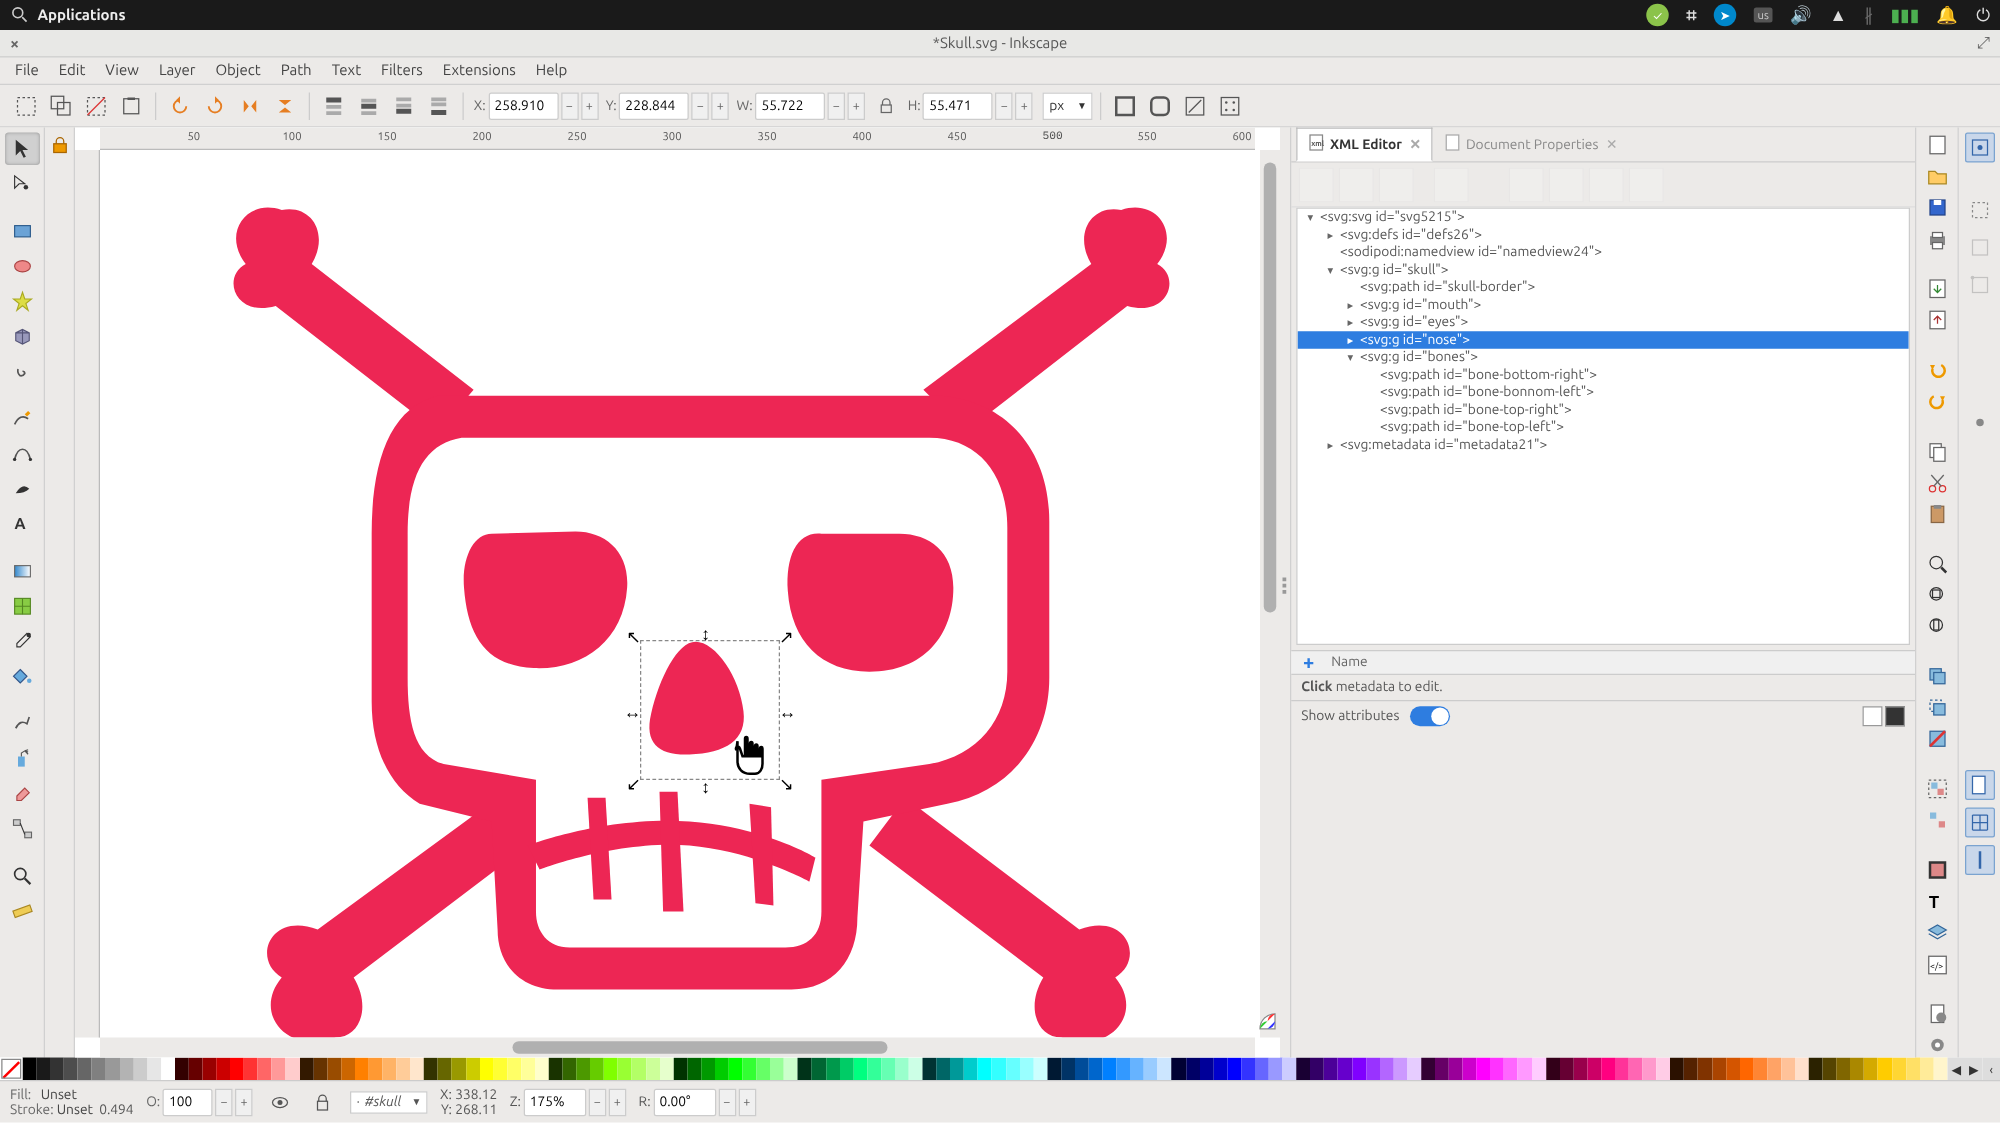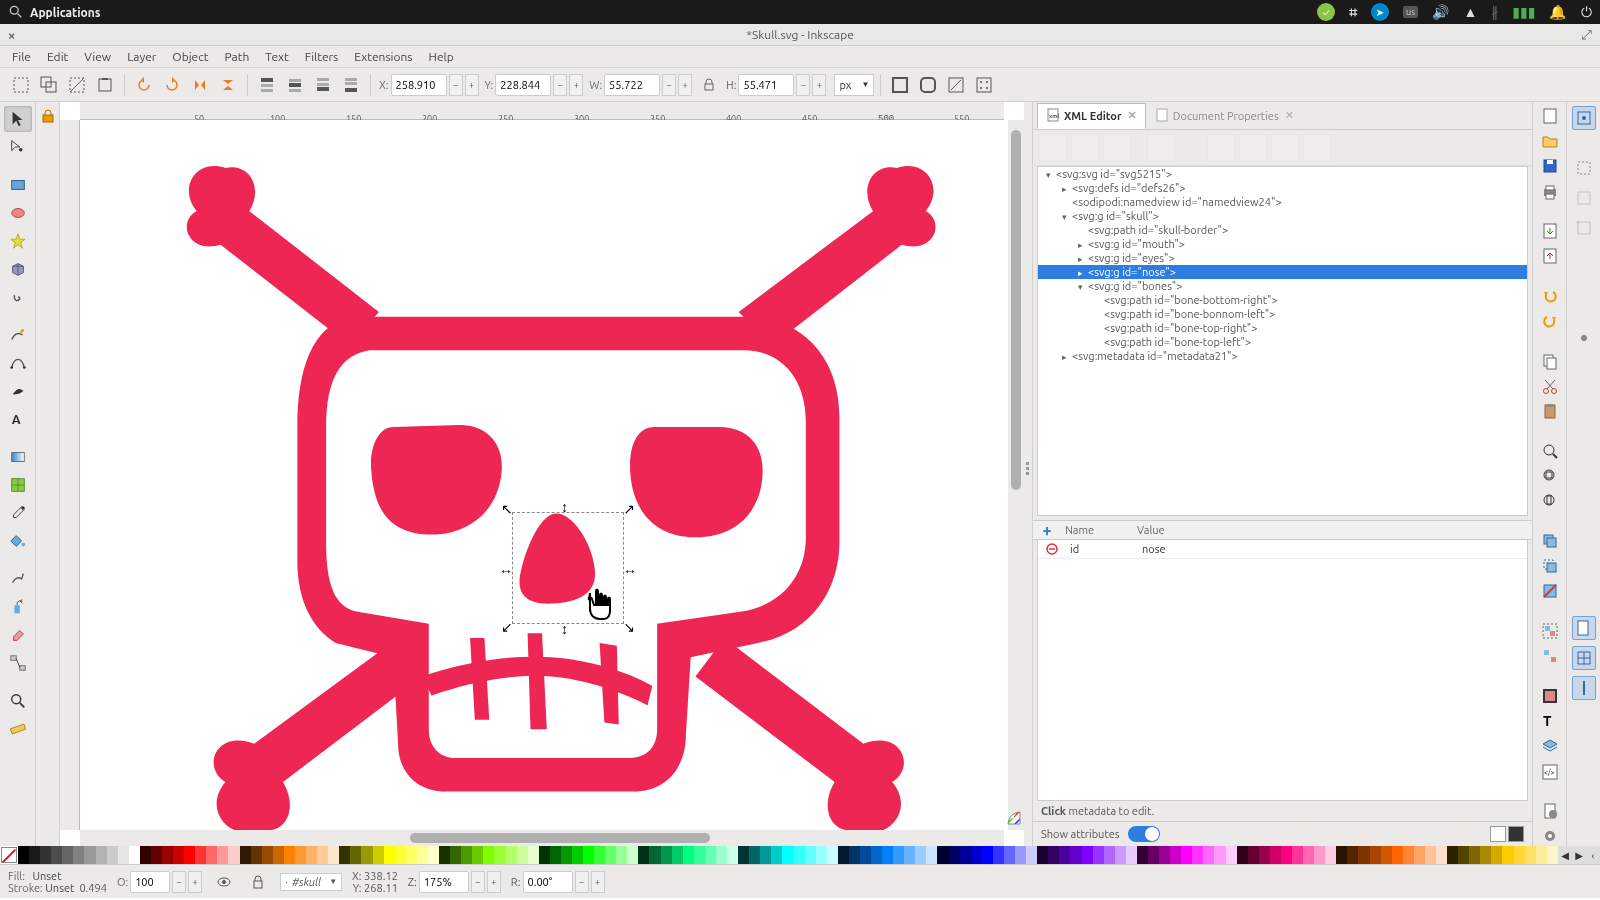--- a/index.html
+++ b/index.html
@@ -45,21 +45,21 @@
 .tool { width: 28px; height: 26px; display: flex; align-items: center; justify-content: center; border-radius: 3px; }
 .tool.active { background: #d0d0d0; box-shadow: inset 0 0 3px rgba(0,0,0,0.3); }
 .tool svg { width: 18px; height: 18px; }
 
 
 .lockcol { width: 24px; background: #eceae8; border-right: 1px solid #d0d0d0; display:flex; flex-direction:column; align-items:center; padding-top:2px; }
 
 
 .canvas-wrap { flex: 1; position: relative; background: #fff; overflow: hidden; }
 .ruler-h { position: absolute; top: 0; left: 20px; right: 20px; height: 18px; background: #eceae8; border-bottom: 1px solid #bbb; font-size: 9px; color: #555; display: flex; }
-.ruler-h .tick { position: absolute; top: 12px; margin-left: 44px; }
+.ruler-h .tick { position: absolute; top: 2px; }
 .ruler-v { position: absolute; top: 18px; left: 0; width: 20px; bottom: 16px; background: #eceae8; border-right: 1px solid #bbb; }
 .canvas { position: absolute; top: 18px; left: 20px; right: 20px; bottom: 16px; background: #fff; }
 .hscroll { position: absolute; bottom: 0; left: 20px; right: 20px; height: 16px; background: #eceae8; }
 .hscroll-thumb { position: absolute; left: 330px; width: 300px; height: 10px; top: 3px; background: #b0b0b0; border-radius: 5px; }
 .vscroll { position: absolute; top: 18px; right: 0; width: 16px; bottom: 16px; background: #eceae8; }
 .vscroll-thumb { position: absolute; top: 10px; height: 360px; width: 10px; left: 3px; background: #b0b0b0; border-radius: 5px; }
 
 
 .sel { position: absolute; border: 1px dashed #888; }
 .arrow-h { font-size: 14px; color: #000; position: absolute; }
@@ -573,33 +573,20 @@
         <div class="node" style="padding-left: 40px;"><span class="tree-tri">▾</span><span>&lt;svg:g id="bones"&gt;</span></div>
         <div class="node" style="padding-left: 56px;"><span class="tree-tri"></span><span>&lt;svg:path id="bone-bottom-right"&gt;</span></div>
         <div class="node" style="padding-left: 56px;"><span class="tree-tri"></span><span>&lt;svg:path id="bone-bonnom-left"&gt;</span></div>
         <div class="node" style="padding-left: 56px;"><span class="tree-tri"></span><span>&lt;svg:path id="bone-top-right"&gt;</span></div>
         <div class="node" style="padding-left: 56px;"><span class="tree-tri"></span><span>&lt;svg:path id="bone-top-left"&gt;</span></div>
         <div class="node" style="padding-left: 24px;"><span class="tree-tri">▸</span><span>&lt;svg:metadata id="metadata21"&gt;</span></div>
       </div>
     <div class="attr-head">
       <div class="c1">+</div>
       <div class="c2">Name</div>
-      <div class="c3">Value</div>
-    </div>
-    <div class="attr-body">
-      <div class="attr-row">
-        <div class="c1">
-            <svg width="12" height="12">
-              <circle cx="6" cy="6" r="5" fill="none" stroke="#d33" stroke-width="1.5"></circle>
-              <line x1="3" y1="6" x2="9" y2="6" stroke="#d33" stroke-width="1.5"></line>
-            </svg>
-          </div>
-        <div class="c2">id</div>
-        <div class="c3">nose</div>
-      </div>
     </div>
     <div style="padding:4px 8px;font-size:11px;color:#555">
       <b>Click</b><span> metadata to edit.</span>
     </div>
     <div class="dock-footer">
       <div style="display:flex;align-items:center;gap:8px">
         <span>Show attributes</span>
         <div class="toggle"></div>
       </div>
       <div style="display:flex;gap:2px">

